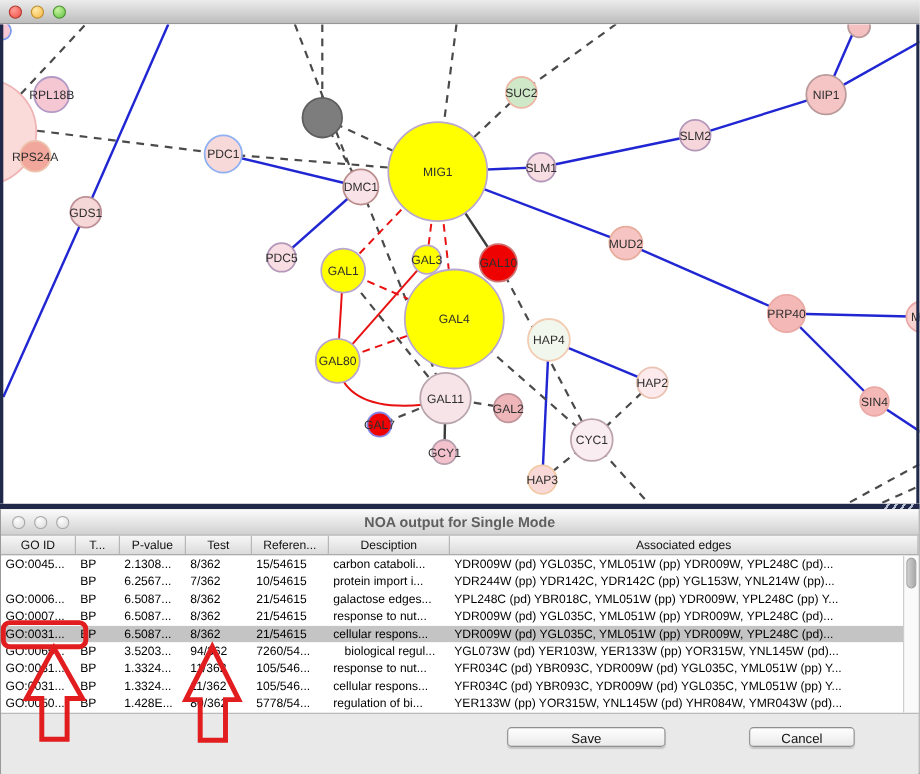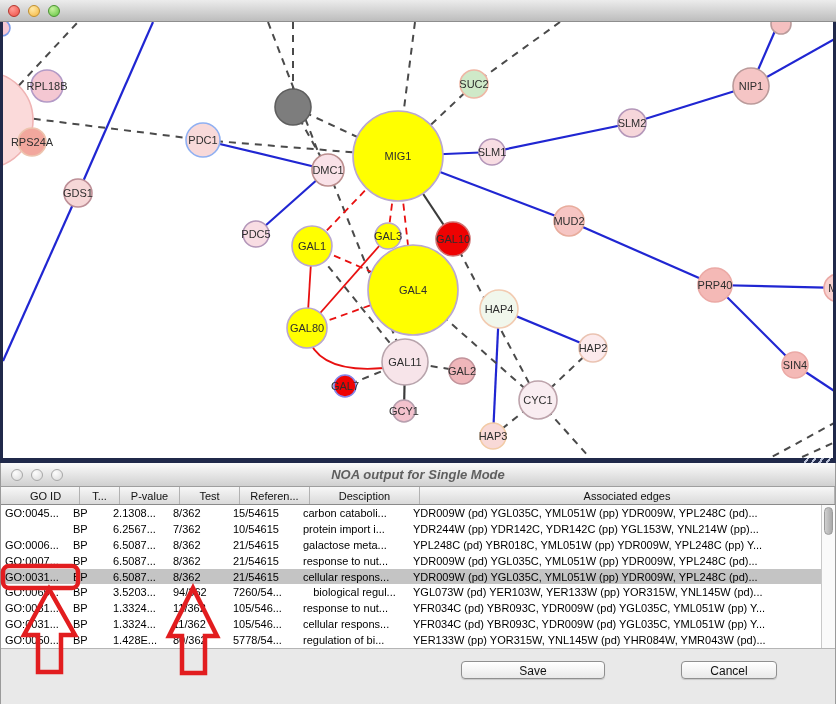--- a/index.html
+++ b/index.html
@@ -38,25 +38,25 @@
   .nlabel{font-family:"Liberation Sans",sans-serif;font-size:11px;fill:#2e2e2e;
     text-anchor:middle;}
 
   
   .win-bot{position:absolute;left:0;top:463px;width:836px;height:241px;
     background:#e9e9e9;border-left:1px solid #9a9a9a;border-right:1px solid #9a9a9a;
     border-bottom:1px solid #9a9a9a;}
   .titlebar2{position:relative;height:24px;width:100%;
     background:linear-gradient(#fbfbfb,#d0d0d0);border-bottom:1px solid #9e9e9e;}
   .titlebar2 .title{position:absolute;left:0;right:0;top:4px;text-align:center;
-    font-size:13px;font-weight:bold;color:#5f5f5f;font-style:italic;}
+    font-size:13px;font-weight:bold;color:#5f5f5f;}
   .lights2{position:absolute;left:10px;top:6px;display:flex;gap:8px;}
 
   .thead{position:relative;display:flex;height:18px;width:100%;
-    background:linear-gradient(#f7f7f7,#dadada);border-bottom:1px solid #8a8a8a;padding-left:11px;}
+    background:linear-gradient(#f7f7f7,#dadada);border-bottom:1px solid #8a8a8a;}
   .th{height:100%;border-right:1px solid #b2b2b2;font-size:11px;color:#111;
     display:flex;align-items:center;justify-content:center;white-space:nowrap;overflow:hidden;}
   .tbody{position:relative;width:100%;height:143px;background:#ffffff;overflow:hidden;}
   .trow{display:flex;height:15.9px;width:822px;background:#ffffff;}
   .trow.sel{background:#c4c4c4;}
   .td{font-size:11px;color:#000;padding:1px 3px 0 4px;white-space:nowrap;
     overflow:hidden;display:block;line-height:14px;}
 
   .vscroll{position:absolute;right:0;top:0;width:14px;height:143px;background:#fafafa;
     border-left:1px solid #c9c9c9;}
@@ -244,21 +244,21 @@
         <div class="td" style="width: 70px;">10/54615</div>
         <div class="td" style="width: 110px;">protein import i...</div>
         <div class="td" style="width: auto; flex: 1 1 0%;">YDR244W (pp) YDR142C, YDR142C (pp) YGL153W, YNL214W (pp)...</div>
       </div>
       <div class="trow">
         <div class="td" style="width: 68px;">GO:0006...</div>
         <div class="td" style="width: 40px;">BP</div>
         <div class="td" style="width: 60px;">6.5087...</div>
         <div class="td" style="width: 60px;">8/362</div>
         <div class="td" style="width: 70px;">21/54615</div>
-        <div class="td" style="width: 110px;">galactose meta...</div>
+        <div class="td" style="width: 110px;">galactose edges...</div>
         <div class="td" style="width: auto; flex: 1 1 0%;">YPL248C (pd) YBR018C, YML051W (pp) YDR009W, YPL248C (pp) Y...</div>
       </div>
       <div class="trow">
         <div class="td" style="width: 68px;">GO:0007...</div>
         <div class="td" style="width: 40px;">BP</div>
         <div class="td" style="width: 60px;">6.5087...</div>
         <div class="td" style="width: 60px;">8/362</div>
         <div class="td" style="width: 70px;">21/54615</div>
         <div class="td" style="width: 110px;">response to nut...</div>
         <div class="td" style="width: auto; flex: 1 1 0%;">YDR009W (pd) YGL035C, YML051W (pp) YDR009W, YPL248C (pd)...</div>

